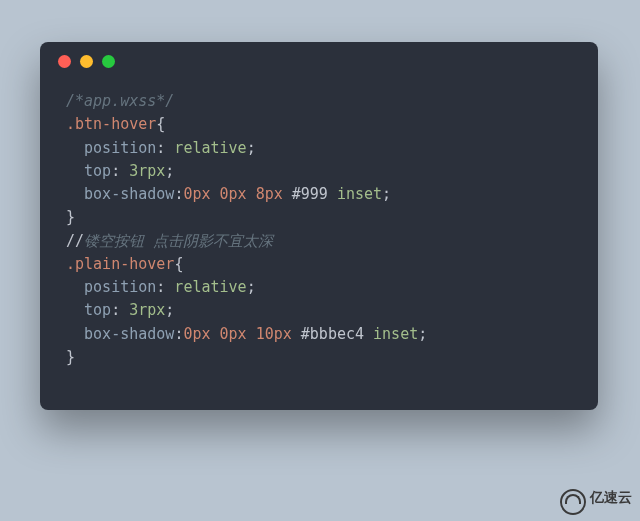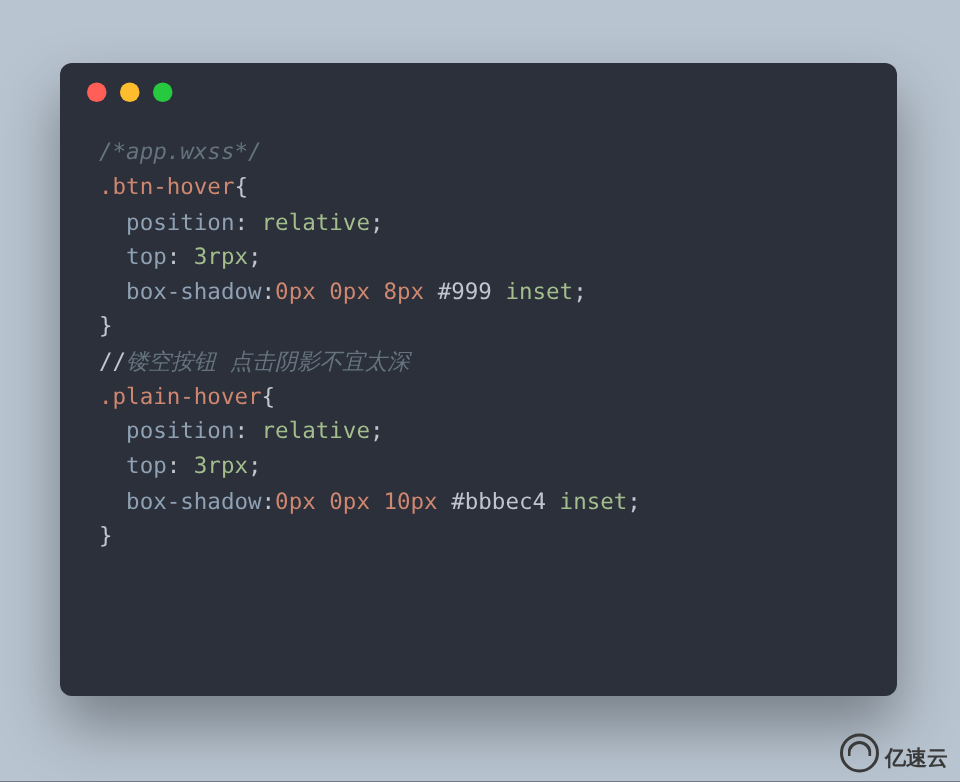--- a/index.html
+++ b/index.html
@@ -10,21 +10,21 @@
     height: 521px;
     font-family: "Menlo", "Consolas", "Monaco", monospace;
     position: relative;
     overflow: hidden;
   }
   .window {
     position: absolute;
     top: 42px;
     left: 40px;
     width: 558px;
-    height: 422px;
+    height: 368px;
     background: #2b303b;
     border-radius: 8px;
     box-shadow: 0 20px 40px rgba(0,0,0,0.35);
     overflow: hidden;
   }
   .titlebar {
     height: 38px;
     display: flex;
     align-items: center;
     padding-left: 18px;
@@ -51,21 +51,21 @@
   .c-prop     { color: #8fa1b3; }
   .c-punct    { color: #c0c5ce; }
   .c-value    { color: #a3be8c; }
   .c-num      { color: #d08770; }
   .c-hex      { color: #c0c5ce; }
   .logo {
     position: absolute;
     right: 8px;
     bottom: 6px;
     display: flex;
-    align-items: flex-end;
+    align-items: flex-start;
     gap: 4px;
     color: #3a3a3a;
     font-family: sans-serif;
     font-size: 14px;
     font-weight: bold;
   }
   .logo-icon {
     width: 22px;
     height: 22px;
     border: 2px solid #3a3a3a;

